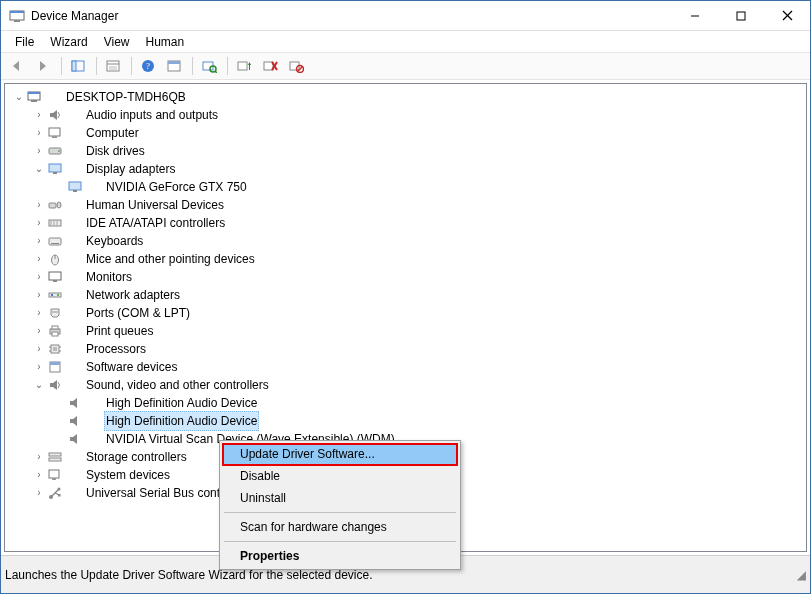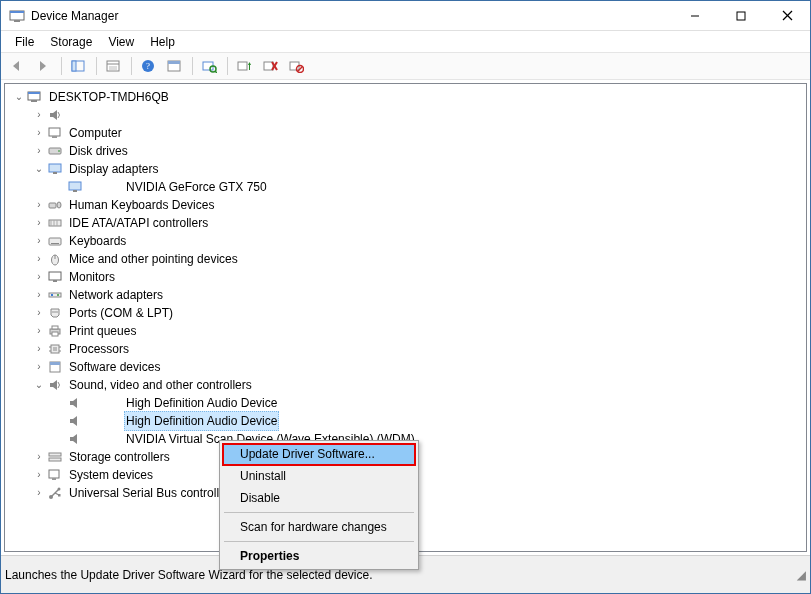--- a/index.html
+++ b/index.html
@@ -76,36 +76,36 @@
   }
   .tree-node { display: flex; align-items: center; height: 18px; line-height:18px; }
   .tree-node .expander {
     width: 12px; height: 12px;
     display:flex; align-items:center; justify-content:center;
     color: #6b6b6b;
     font-size: 10px;
     margin-right: 2px;
   }
   .tree-node .node-icon { width: 16px; height:16px; margin-right: 4px; display:inline-flex; align-items:center; justify-content:center;}
-  .tree-node .node-label { white-space: nowrap; padding: 0 2px;}
+  .tree-node .node-label { white-space: nowrap; padding: 0 2px; margin-left: 17px;}
   .tree-node.selected .node-label {
     background: #cde8ff;
     border: 1px dotted #7ab7e8;
     padding: 0 1px;
   }
   .indent-0 { padding-left: 6px; }
   .indent-1 { padding-left: 26px; }
   .indent-2 { padding-left: 48px; }
-  .indent-2.noexp { padding-left: 60px; gap: 37px; }
+  .indent-2.noexp { padding-left: 60px; }
   
   .context-menu {
     position: absolute;
     left: 218px;
     top: 439px;
-    width: 200px;
+    width: 242px;
     background: #f0f0f0;
     border: 1px solid #a0a0a0;
     box-shadow: 2px 2px 4px rgba(0,0,0,0.25);
     padding: 2px;
     z-index: 10;
   }
   .context-menu .cm-item {
     padding: 4px 18px;
     font-size: 12px;
   }
@@ -165,23 +165,23 @@
           <svg width="11" height="11">
             <line x1="1" y1="1" x2="10" y2="10" stroke="#000" stroke-width="1.2"></line>
             <line x1="10" y1="1" x2="1" y2="10" stroke="#000" stroke-width="1.2"></line>
           </svg>
         </div>
     </div>
   </div>
 
   <div class="menubar">
     <span class="menu-item">File</span>
-    <span class="menu-item">Storage</span>
+    <span class="menu-item">Wizard</span>
     <span class="menu-item">View</span>
-    <span class="menu-item">Help</span>
+    <span class="menu-item">Human</span>
   </div>
 
   <div class="toolbar">
     <div class="tb-btn">
         <svg width="16" height="14">
           <path d="M10 2 L4 7 L10 12 Z" fill="#9a9a9a"></path>
         </svg>
       </div>
     <div class="tb-btn">
         <svg width="16" height="14">
@@ -263,20 +263,21 @@
     </div>
 
     <div class="tree-node indent-1">
       <span class="expander">›</span>
       <span class="node-icon">
           <svg width="16" height="16">
             <path d="M3 6 L6 6 L10 3 L10 13 L6 10 L3 10 Z" fill="#888"></path>
             <path d="M11 5 Q14 8 11 11" fill="none" stroke="#888"></path>
           </svg>
         </span>
+      <span class="node-label">Audio inputs and outputs</span>
     </div>
 
     <div class="tree-node indent-1">
       <span class="expander">›</span>
       <span class="node-icon">
           <svg width="16" height="16">
             <rect x="2" y="3" width="11" height="8" fill="#fff" stroke="#777"></rect>
             <rect x="5" y="11" width="5" height="2" fill="#999"></rect>
           </svg>
         </span>
@@ -315,21 +316,21 @@
     </div>
 
     <div class="tree-node indent-1">
       <span class="expander">›</span>
       <span class="node-icon">
           <svg width="16" height="16">
             <rect x="2" y="6" width="7" height="5" rx="1" fill="#d8d8d8" stroke="#888"></rect>
             <ellipse cx="12" cy="8" rx="2" ry="3" fill="#d8d8d8" stroke="#888"></ellipse>
           </svg>
         </span>
-      <span class="node-label">Human Keyboards Devices</span>
+      <span class="node-label">Human Universal Devices</span>
     </div>
 
     <div class="tree-node indent-1">
       <span class="expander">›</span>
       <span class="node-icon">
           <svg width="16" height="16">
             <rect x="2" y="5" width="12" height="6" fill="#ececec" stroke="#888"></rect>
             <line x1="4" y1="5" x2="4" y2="11" stroke="#aaa"></line>
             <line x1="7" y1="5" x2="7" y2="11" stroke="#aaa"></line>
             <line x1="10" y1="5" x2="10" y2="11" stroke="#aaa"></line>
@@ -508,21 +509,21 @@
 
   <div class="statusbar">
     <span class="status-cell">Launches the Update Driver Software Wizard for the selected device.</span>
     <span class="status-gap"></span>
     <span class="status-grip">◢</span>
   </div>
 
   <div class="context-menu">
     <div class="cm-highlight-frame"></div>
     <div class="cm-item highlight">Update Driver Software...</div>
+    <div class="cm-item">Disable</div>
     <div class="cm-item">Uninstall</div>
-    <div class="cm-item">Disable</div>
     <div class="cm-sep"></div>
     <div class="cm-item">Scan for hardware changes</div>
     <div class="cm-sep"></div>
     <div class="cm-item bold">Properties</div>
   </div>
 
 </div>
 
 </body></html>

